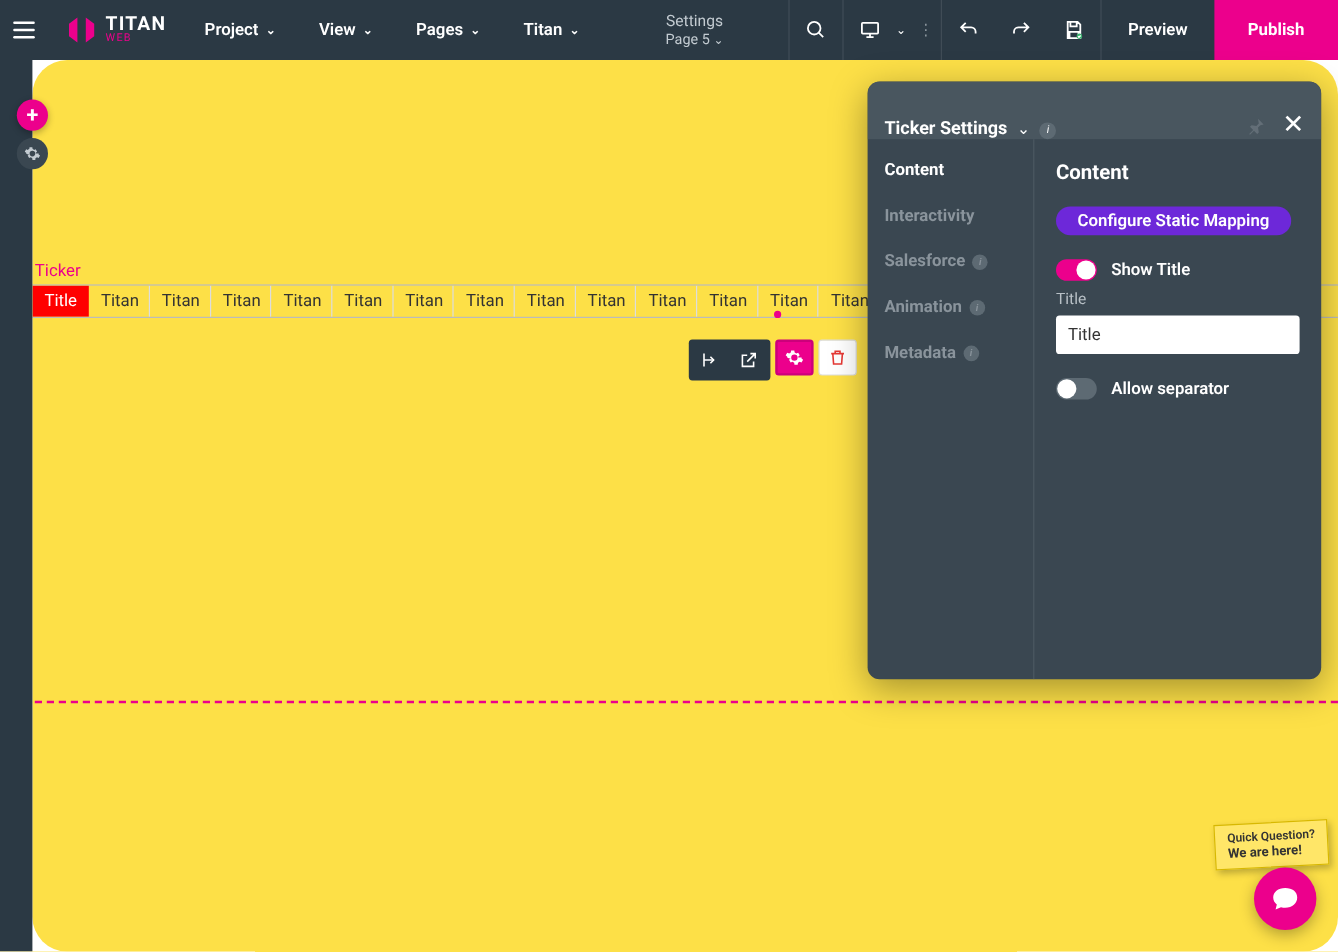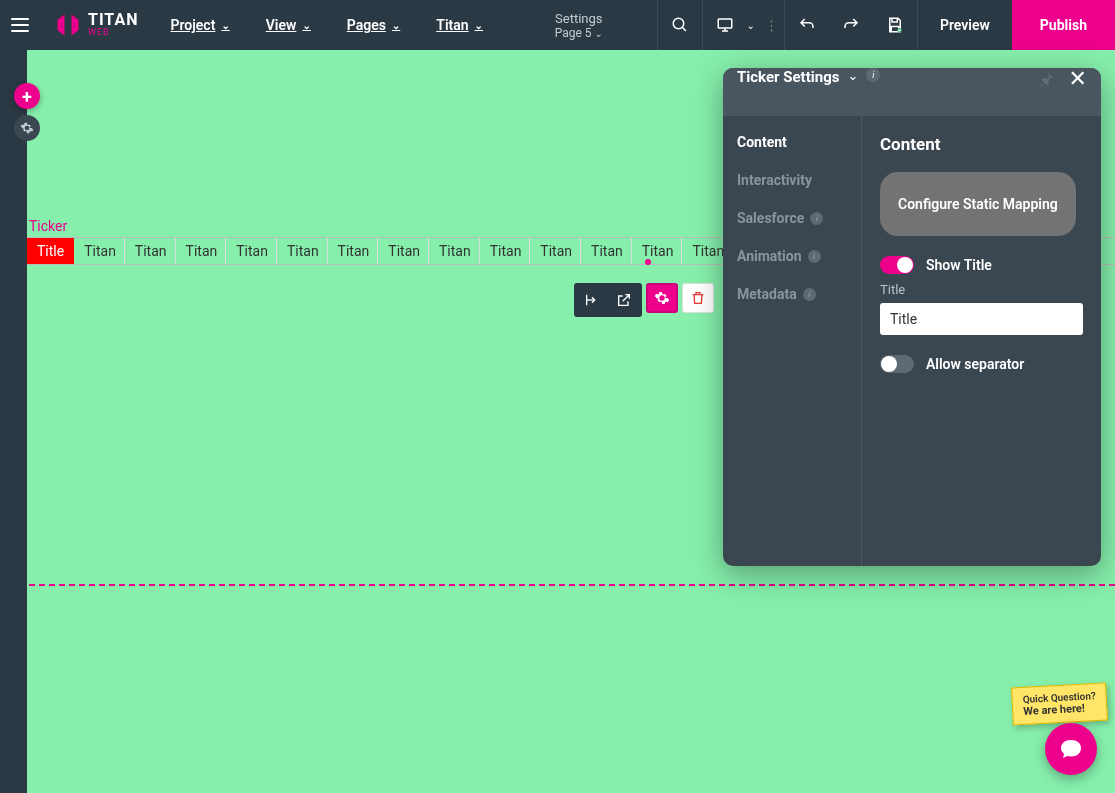--- a/index.html
+++ b/index.html
@@ -8,21 +8,21 @@
 
 .topbar { height: 50px; background: #2b3944; display: flex; align-items: center; color: #fff; position: relative; z-index: 10; }
 .hamburger { width: 40px; display: flex; align-items: center; justify-content: center; cursor: pointer; }
 .hamburger-lines { width: 18px; height: 14px; display: flex; flex-direction: column; justify-content: space-between; }
 .hamburger-lines span { height: 2px; background: #fff; border-radius: 1px; }
 .logo { display: flex; align-items: center; padding: 0 14px; gap: 6px; }
 .logo-icon { width: 28px; height: 28px; }
 .logo-text { font-size: 16px; font-weight: 700; letter-spacing: 1px; line-height: 0.9; }
 .logo-sub { font-size: 9px; letter-spacing: 1px; color: #ec008c; }
 
-.menu-group { display: flex; align-items: flex-start; height: 100%; text-decoration: underline; }
+.menu-group { display: flex; align-items: flex-start; height: 100%; }
 .menu-item { padding: 0 18px; display: flex; align-items: center; gap: 6px; font-size: 14px; font-weight: 600; cursor: pointer; height: 100%; }
 .chev { font-size: 10px; }
 
 .settings-block { flex: 1; text-align: center; font-size: 12px; color: #c3cbd1; }
 .settings-block .st { font-size: 13px; }
 .settings-block .pg { font-size: 12px; }
 
 .icon-divider { width: 1px; height: 50px; background: #404c56; }
 .tbicon { width: 44px; height: 50px; display: flex; align-items: center; justify-content: center; cursor: pointer; }
 .tbicon svg { width: 18px; height: 18px; }
@@ -31,62 +31,62 @@
 .preview-btn { padding: 0 22px; font-size: 14px; font-weight: 600; cursor: pointer; }
 .publish-btn { background: #ec008c; padding: 0 28px; height: 50px; display: flex; align-items: center; font-size: 14px; font-weight: 700; cursor: pointer; }
 
 
 .left-rail { position: absolute; left: 0; top: 50px; bottom: 0; width: 27px; background: #2b3944; z-index: 5; }
 .fab-add { position: absolute; left: 14px; top: 83px; width: 26px; height: 26px; border-radius: 50%; background: #ec008c; display: flex; align-items: center; justify-content: center; color: #fff; font-size: 18px; font-weight: 700; cursor: pointer; z-index: 6; box-shadow: 0 2px 6px rgba(0,0,0,0.3); }
 .fab-gear { position: absolute; left: 14px; top: 115px; width: 26px; height: 26px; border-radius: 50%; background: #3a4751; display: flex; align-items: center; justify-content: center; cursor: pointer; z-index: 6; }
 .fab-gear svg { width: 14px; height: 14px; }
 
 
-.canvas { position: absolute; left: 27px; right: 0; top: 50px; bottom: 0; background: #86efac; }
+.canvas { position: absolute; left: 27px; right: 0; top: 50px; bottom: 0; background: #fde047; border-radius: 29px; }
 .ticker-label { position: absolute; left: 2px; top: 168px; font-size: 14px; color: #ec008c; }
 .ticker-row { position: absolute; left: 0; right: 0; top: 187px; height: 28px; display: flex; border-top: 1px solid #bbb; border-bottom: 1px solid #bbb; overflow: hidden; }
 .ticker-title { background: #f00; color: #fff; font-size: 14px; padding: 4px 10px; display: flex; align-items: center; }
 .ticker-item { font-size: 14px; color: #333; padding: 4px 8px 4px 10px; display: flex; align-items: center; white-space: nowrap; border-right: 1px solid #ddd; }
 .ticker-dot { position: absolute; left: 618px; top: 209px; width: 6px; height: 6px; border-radius: 50%; background: #ec008c; }
 
 
 .el-toolbar { position: absolute; left: 547px; top: 233px; display: flex; gap: 4px; }
 .el-tb-dark { background: #2b3944; border-radius: 3px; display: flex; padding: 2px; }
 .el-tb-btn { width: 32px; height: 30px; display: flex; align-items: center; justify-content: center; cursor: pointer; border-radius: 2px; }
 .el-tb-btn svg { width: 16px; height: 16px; }
 .el-tb-gear { background: #ec008c; border: 2px solid #cc007b; border-radius: 3px; }
 .el-tb-trash { background: #fff; border: 1px solid #ddd; border-radius: 3px; }
 
 
 .dashed-line { position: absolute; left: 2px; right: 0; top: 534px; border-top: 2px dashed #ec008c; }
 
 
 .panel { position: absolute; right: 14px; top: 68px; width: 378px; background: #3a4751; border-radius: 10px; box-shadow: 0 8px 30px rgba(0,0,0,0.35); z-index: 20; color: #fff; overflow: hidden; }
-.panel-header { background: #49565f; height: 48px; display: flex; align-items: flex-start; padding: 0 14px; gap: 8px; }
+.panel-header { background: #49565f; height: 48px; display: flex; align-items: flex-end; padding: 0 14px; gap: 8px; }
 .panel-title { font-size: 15px; font-weight: 700; }
 .panel-info { width: 14px; height: 14px; border-radius: 50%; background: #5d6a73; display: flex; align-items: center; justify-content: center; font-size: 9px; font-style: italic; }
 .panel-header-right { margin-left: auto; display: flex; align-items: center; gap: 14px; }
 .pin-icon { opacity: 0.4; cursor: pointer; }
 .close-x { font-size: 22px; cursor: pointer; line-height: 1; }
 
 .panel-body { display: flex; min-height: 450px; }
 .panel-nav { width: 138px; padding: 18px 14px; display: flex; flex-direction: column; gap: 22px; }
 .panel-nav-item { font-size: 14px; color: #8a949c; cursor: pointer; display: flex; align-items: center; gap: 6px; font-weight: bold; }
 .panel-nav-item.active { color: #fff; font-weight: 700; }
 .nav-info { width: 13px; height: 13px; border-radius: 50%; background: #5d6a73; display: inline-flex; align-items: center; justify-content: center; font-size: 8px; font-style: italic; }
 
 .panel-content { flex: 1; border-left: 1px solid #4c5962; padding: 18px 18px; }
 .panel-content h3 { font-size: 17px; margin-bottom: 18px; }
 
 .radio-row { display: flex; align-items: center; gap: 10px; margin-bottom: 14px; cursor: pointer; }
 .radio-circle { width: 18px; height: 18px; border: 2px solid #fff; border-radius: 50%; display: flex; align-items: center; justify-content: center; }
 .radio-circle.checked::after { content: ''; width: 8px; height: 8px; background: #fff; border-radius: 50%; }
 .radio-label { font-size: 14px; font-weight: 600; }
 
-.config-btn { background: #737373; border-radius: 18px; padding: 24px 18px; font-size: 14px; font-weight: 600; cursor: pointer; display: inline-block; margin-bottom: 20px; }
+.config-btn { background: #6d28d9; border-radius: 18px; padding: 4px 18px; font-size: 14px; font-weight: 600; cursor: pointer; display: inline-block; margin-bottom: 20px; }
 
 .toggle-row { display: flex; align-items: center; gap: 12px; margin-bottom: 8px; }
 .toggle { width: 34px; height: 18px; border-radius: 10px; position: relative; cursor: pointer; }
 .toggle.on { background: #ec008c; }
 .toggle.off { background: #5d6a73; }
 .toggle-knob { width: 16px; height: 16px; border-radius: 50%; background: #fff; position: absolute; top: 1px; }
 .toggle.on .toggle-knob { right: 1px; }
 .toggle.off .toggle-knob { left: 1px; }
 .toggle-label { font-size: 14px; font-weight: 600; }
 

